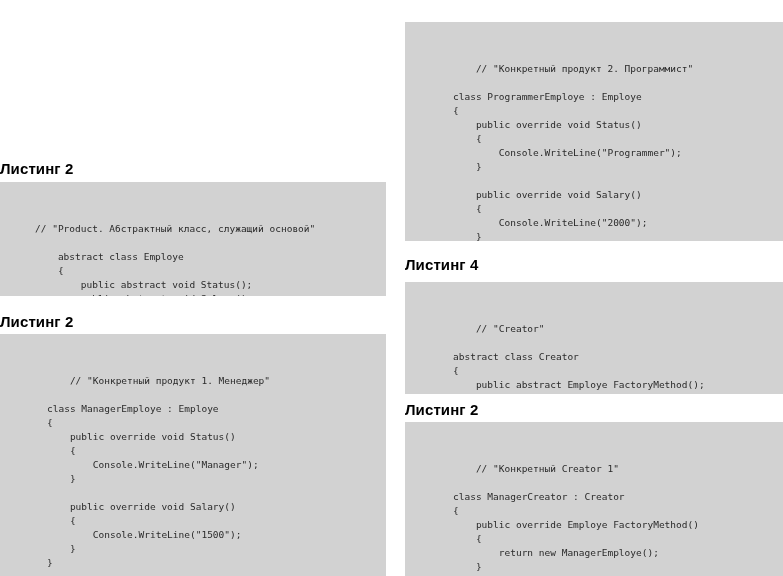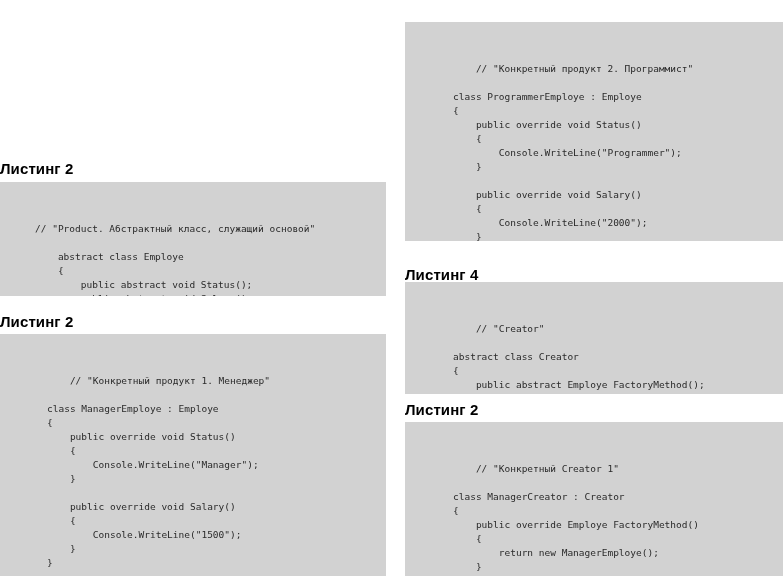--- a/index.html
+++ b/index.html
@@ -111,21 +111,21 @@
     left: 0;
     top: 22px;
     width: 378px;
     height: 219px;
     padding: 12px 0 0 0;
     box-sizing: border-box;
   }
   .right .hd4 {
     position: absolute;
     left: 0;
-    top: 266px;
+    top: 256px;
   }
   .right .blk4 {
     position: absolute;
     left: 0;
     top: 282px;
     width: 378px;
     height: 112px;
     padding: 12px 0 0 0;
     box-sizing: border-box;
   }

